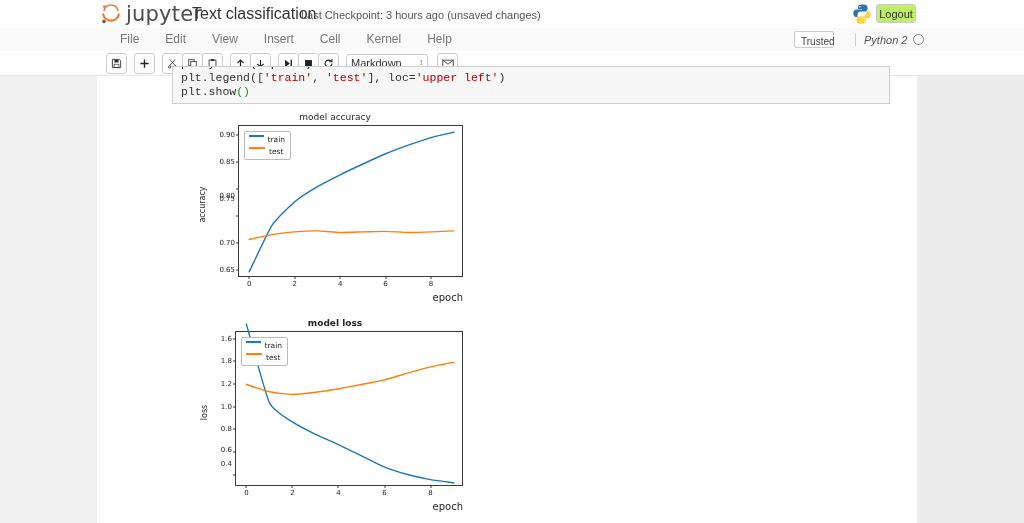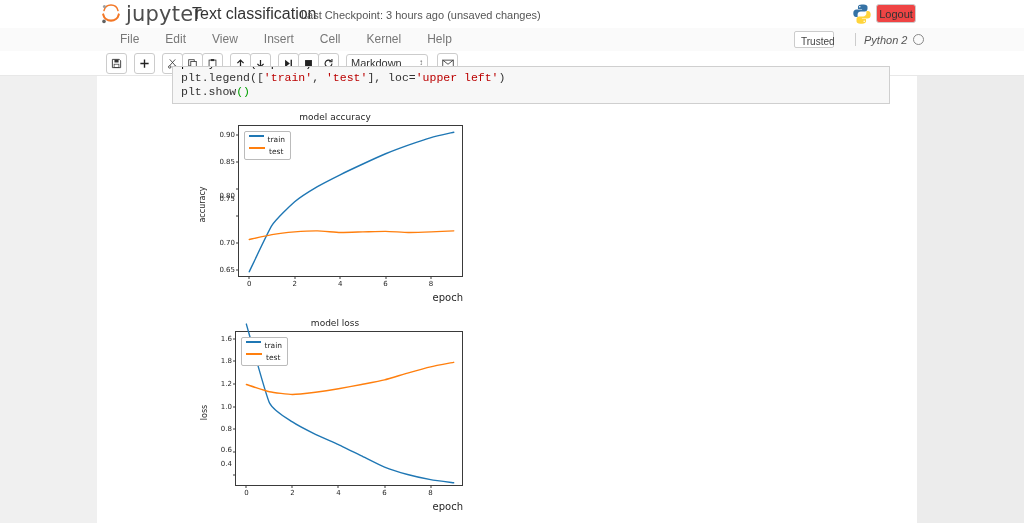--- a/index.html
+++ b/index.html
@@ -17,21 +17,21 @@
     background:#ffffff;border-bottom:5px solid #4c1d95;
   }
   .logo-wrap{position:absolute;left:100px;top:1px;display:flex;align-items:center;height:26px;}
   .logo-mark{width:22px;height:22px;position:relative;margin-right:4px;}
   .logo-text{font-size:21px;color:#4d4d4d;letter-spacing:.2px;font-family:"DejaVu Sans",sans-serif;}
   .nb-title{position:absolute;left:192px;top:5px;font-size:16px;color:#333;font-weight:normal;}
   .nb-checkpoint{position:absolute;left:301px;top:9px;font-size:11px;color:#555;}
   .py-logo{position:absolute;left:851px;top:3px;width:22px;height:22px;}
   .logout-btn{
     position:absolute;left:876px;top:4px;width:40px;height:19px;
-    border:1px solid #ccc;border-radius:3px;background:#ef4444;
+    border:1px solid #ccc;border-radius:3px;background:#bef264;
     font-size:11px;color:#333;line-height:19px;text-align:center;cursor:pointer;
     font-family:"Liberation Sans",sans-serif;padding:0;
   }
 
   
   .menubar{
     position:absolute;left:0;top:28px;width:1024px;height:23px;
     background:#fafafa;border-bottom:1px solid #e0e0e0;
   }
   .menu-items{position:absolute;left:107px;top:0;display:flex;height:23px;align-items:center;}
@@ -294,21 +294,21 @@
       <div class="tick-xmark" style="left: 101.136px;"></div>
       <div class="tick-x" style="left: 146.591px;">6</div>
       <div class="tick-xmark" style="left: 146.591px;"></div>
       <div class="tick-x" style="left: 192.045px;">8</div>
       <div class="tick-xmark" style="left: 192.045px;"></div>
     </div>
   <div class="axis-xlabel" style="left:48px;top:180px;width:225px;">epoch</div>
 </div>
 
 <div class="figure" style="left:190px;top:318px;width:290px;height:195px;">
-  <div class="fig-title" style="top:0;">model loss</div>
+  <div class="fig-title" style="top:0;font-weight:bold;">model loss</div>
   <div class="axis-ylabel" style="left:-16px;top:90px;width:60px;text-align:center;">loss</div>
   <div class="axes" id="axes1" style="left:45px;top:13px;width:228px;height:155px;">
     <svg class="plot" id="svg1" width="228" height="155" viewBox="0 0 228 155" preserveAspectRatio="none">
         <path d="M 10.36 -7.92 C 12.28 -1.37, 29.56 62.56, 33.39 70.71 C 37.23 78.87, 52.59 87.31, 56.42 89.95 C 60.26 92.59, 75.62 100.50, 79.45 102.39 C 83.29 104.28, 98.65 110.78, 102.48 112.57 C 106.32 114.36, 121.68 122.00, 125.52 123.89 C 129.35 125.77, 144.71 133.65, 148.55 135.20 C 152.38 136.76, 167.74 141.52, 171.58 142.55 C 175.41 143.59, 190.77 146.96, 194.61 147.65 C 198.44 148.33, 215.72 150.55, 217.64 150.81" fill="none" stroke="#1f77b4" stroke-width="1.4" stroke-linejoin="round" stroke-linecap="round"></path>
         <path d="M 10.36 52.50 C 12.28 53.10, 29.56 58.91, 33.39 59.74 C 37.23 60.57, 52.59 62.41, 56.42 62.45 C 60.26 62.49, 75.62 60.66, 79.45 60.19 C 83.29 59.72, 98.65 57.44, 102.48 56.80 C 106.32 56.15, 121.68 53.24, 125.52 52.50 C 129.35 51.75, 144.71 48.81, 148.55 47.86 C 152.38 46.91, 167.74 42.15, 171.58 41.07 C 175.41 39.99, 190.77 35.74, 194.61 34.85 C 198.44 33.95, 215.72 30.70, 217.64 30.32" fill="none" stroke="#ff7f0e" stroke-width="1.4" stroke-linejoin="round" stroke-linecap="round"></path>
       </svg>
     <div class="legend" style="left:5px;top:5px;width:47px;">
       <div class="legend-row">
         <span class="legend-line" style="background:#1f77b4;"></span>
         <span class="legend-label">train</span>

